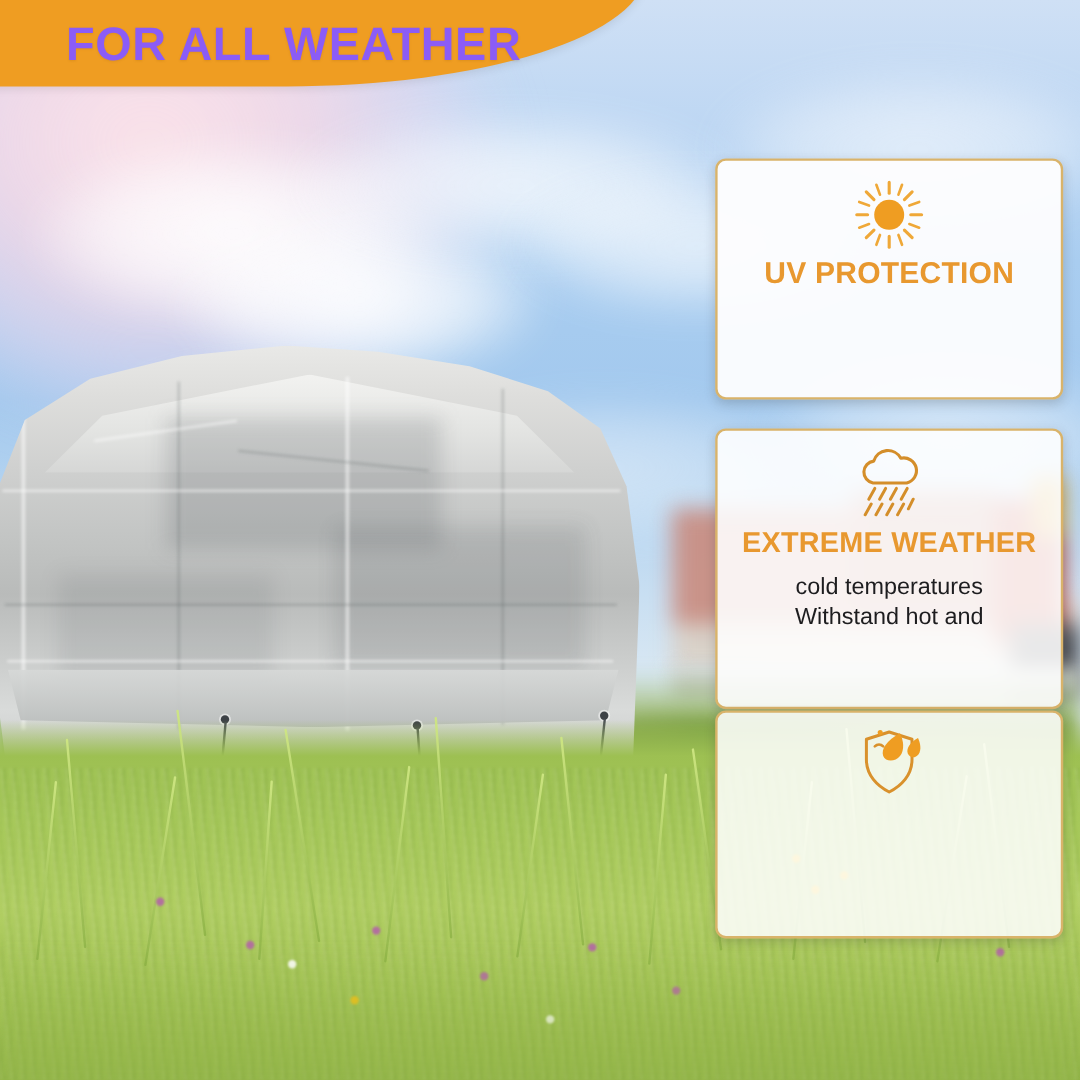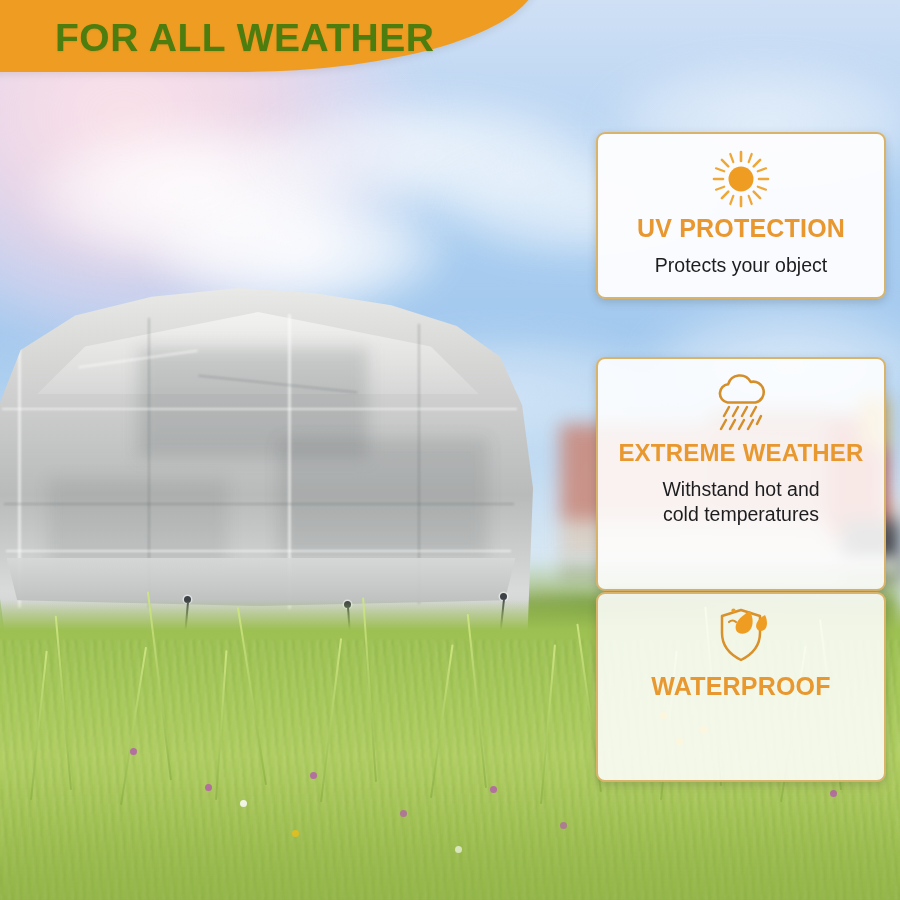--- a/index.html
+++ b/index.html
@@ -275,42 +275,42 @@
     position: absolute;
     left: -40px; top: -34px;
     width: 578px; height: 106px;
     background: #ef9d22;
     border-bottom-right-radius: 300px 96px;
     box-shadow: 0 2px 8px rgba(0,0,0,.10);
   }
   .banner-title {
     position: absolute;
     left: 55px; top: 16px;
-    color: #4d7c0f;
+    color: #8b5cf6;
     font-size: 39px;
     font-weight: 700;
     letter-spacing: .5px;
     white-space: nowrap;
     text-shadow: 0 1px 2px rgba(150,90,0,.18);
   }
 
   
   .card {
     position: absolute;
     left: 596px;
     width: 290px;
     border: 2px solid #d9b36a;
     border-radius: 9px;
     background: rgba(255,255,255,.90);
     box-shadow: 0 3px 9px rgba(60,60,60,.22);
     box-sizing: border-box;
     text-align: center;
     overflow: hidden;
   }
-  .card-1 { top: 132px; height: 167px; background: rgba(253,253,254,.955); }
+  .card-1 { top: 132px; height: 201px; background: rgba(253,253,254,.955); }
   .card-2 { top: 357px; height: 234px; background: rgba(255,255,255,.88); }
   .card-3 { top: 592px; height: 190px; background: rgba(255,255,255,.86); }
 
   .card-icon {
     height: 70px;
     display: flex;
     align-items: center;
     justify-content: center;
     margin-top: 10px;
   }
@@ -490,21 +490,20 @@
           <line x1="23.3" y1="47.8" x2="20.3" y2="56.0"></line>
           <line x1="6.0" y1="20.3" x2="14.2" y2="23.3"></line>
           <line x1="47.8" y1="38.7" x2="56.0" y2="41.7"></line>
           <line x1="6.0" y1="41.7" x2="14.2" y2="38.7"></line>
           <line x1="47.8" y1="23.3" x2="56.0" y2="20.3"></line>
         </g>
       </svg>
     </div>
     <div class="card-title">UV PROTECTION</div>
     <div class="card-body">
-      <div>Protects your object</div>
     </div>
   </div>
 
   <div class="card card-2">
     <div class="card-icon">
       <svg width="64" height="62" viewBox="0 0 64 62" aria-hidden="true">
         <path d="M18.5 29.5
                  a9.2 9.2 0 0 1 .6 -18.2
                  a12.3 12.3 0 0 1 22.6 -2.4
                  a10.2 10.2 0 0 1 4.9 20.6 Z" fill="none" stroke="#d48e2a" stroke-width="2.6" stroke-linejoin="round" stroke-linecap="round"></path>
@@ -516,33 +515,32 @@
           <line x1="17" y1="47" x2="12" y2="56"></line>
           <line x1="26" y1="47" x2="21" y2="56"></line>
           <line x1="35" y1="47" x2="30" y2="56"></line>
           <line x1="44" y1="47" x2="39" y2="56"></line>
           <line x1="52" y1="43" x2="48" y2="51"></line>
         </g>
       </svg>
     </div>
     <div class="card-title">EXTREME WEATHER</div>
     <div class="card-body">
+      <div>cold temperatures</div>
       <div>Withstand hot and</div>
-      <div>cold temperatures</div>
     </div>
   </div>
 
   <div class="card card-3">
     <div class="card-icon">
       <svg width="64" height="60" viewBox="0 0 64 60" aria-hidden="true">
         <path d="M13 11 L32 5 L51 11 L51 28
                  C51 41 42 50 32 55
                  C22 50 13 41 13 28 Z" fill="none" stroke="#d9912c" stroke-width="2.5" stroke-linejoin="round"></path>
         <path d="M41 6 C30 12 25 19 27 25 C29 30 37 30 41 25 C45 20 44 12 41 6 Z" fill="#ef9d22"></path>
         <path d="M56 10 C49 14 46 19 47.5 23 C49 27 54 27 56.5 23.5 C59 20 58 14 56 10 Z" fill="#ef9d22"></path>
         <circle cx="24.5" cy="5.5" r="2.1" fill="#ef9d22"></circle>
         <path d="M20 17 C22 15 25 15 27 17" fill="none" stroke="#d9912c" stroke-width="2.2" stroke-linecap="round"></path>
       </svg>
     </div>
-    <div class="card-title">WATERPROOF</div>
   </div>
 
 </div>
 
 </body></html>

